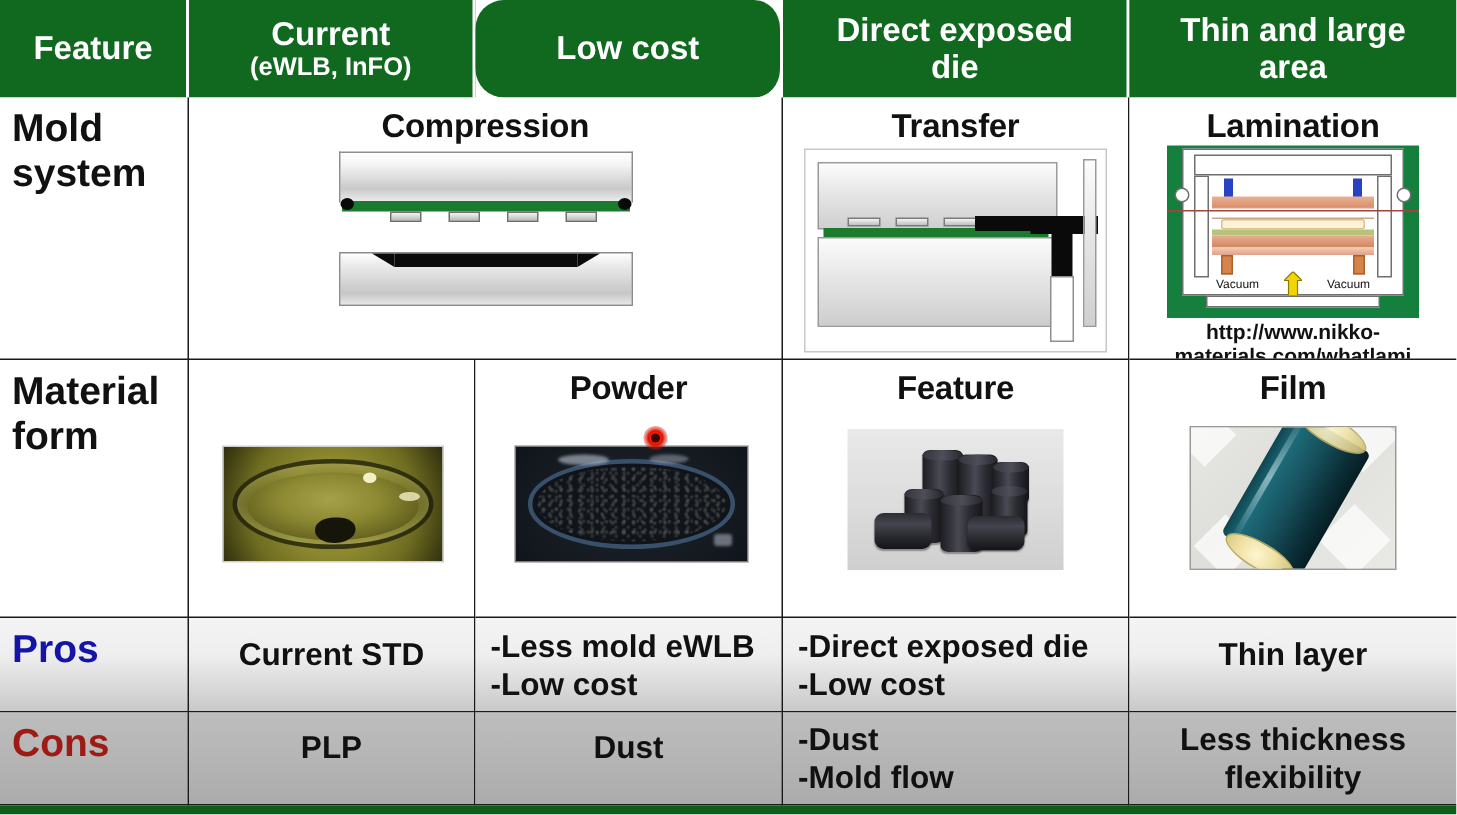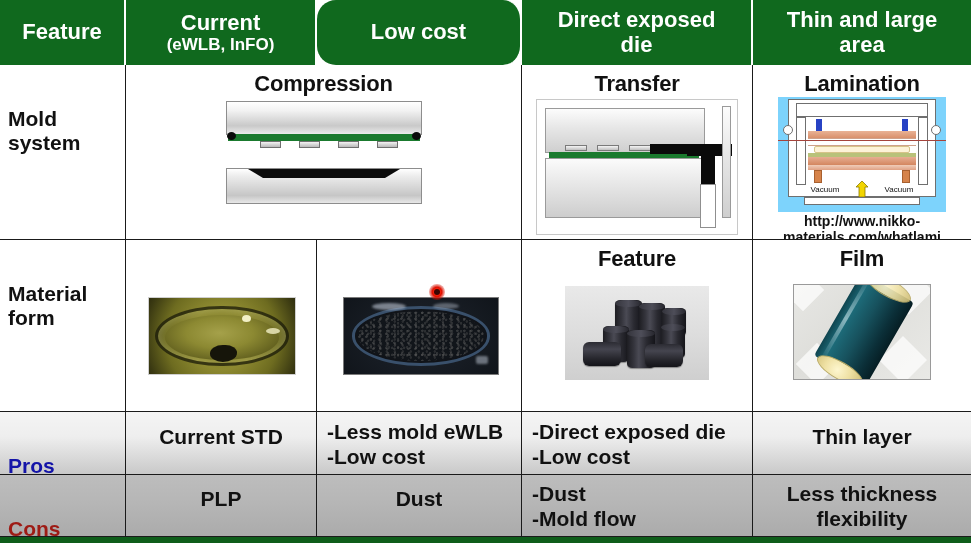--- a/index.html
+++ b/index.html
@@ -26,22 +26,22 @@
     text-align:center;
     border-right:2px solid #ffffff;
   }
   .hcell.last { border-right:none; }
   .hcell .sub { font-size:17px; display:block; }
 
   
   .bcell { background:#ffffff; border-right:1.5px solid #1a1a1a; border-bottom:1.5px solid #1a1a1a; }
   .bcell.lastcol { border-right:none; }
   .rowlabel {
-    font-weight:bold; font-size:21px; color:#111;
-    padding:6px 0 0 8px; line-height:1.15;margin-top:36px;
+    font-weight:bold; font-size:26px; color:#111;
+    padding:6px 0 0 8px; line-height:1.15;
   }
   .celltitle {
     font-weight:bold; font-size:22px; color:#111; text-align:center;
     padding-top:6px; letter-spacing:-0.2px;
   }
 
   
   .prow { background: linear-gradient(to bottom,#f4f4f4 0%, #eeeeee 40%, #c9c9c9 100%); }
   .crow { background: linear-gradient(to bottom,#bdbdbd 0%, #b6b6b6 45%, #ababab 100%); }
   .pctext { font-weight:bold; font-size:21px; color:#111; line-height:1.2; }
@@ -90,21 +90,21 @@
   }
   .tGreen { position:absolute; background:#1a7a2e; height:6px; }
   .tChip {
     position:absolute; height:6px; background: linear-gradient(to bottom,#f4f4f4,#bfbfbf);
     border:1px solid #7a7a7a;
   }
   .tBlack { position:absolute; background:#0a0a0a; }
   .tPlungerWell { position:absolute; background:#ffffff; border:1px solid #8f8f8f; }
 
   
-  .lamwrap { position:absolute; background:#7dd3fc; }
+  .lamwrap { position:absolute; background:#15803d; }
   .lamOuter { position:absolute; border:1.5px solid #6f6f6f; background:#fff; }
   .lamBeam { position:absolute; border:1.5px solid #6f6f6f; background:#fff; }
   .lamPost { position:absolute; border:1.5px solid #6f6f6f; background:#fff; }
   .lamRam { position:absolute; background:#2742c4; }
   .lamPlate { position:absolute; }
   .lamCore { position:absolute; background:#fdf3d8; border:1px solid #d6c489; }
   .lamSpring { position:absolute; background:#d6834a; border:1px solid #a8602f; }
   .lamRedline { position:absolute; height:1px; background:#a5443c; }
   .lamText {
     position:absolute; font-size:8px; color:#111; font-family:"Liberation Sans",sans-serif;
@@ -361,20 +361,21 @@
       <div class="photo ph-liquid" style="left:22px;top:57px;width:148px;height:78px;">
         <div class="liq-ring"></div>
         <div class="liq-inner"></div>
         <div class="liq-blob"></div>
         <div class="liq-glint" style="left:64%;top:22%;width:9px;height:7px;"></div>
         <div class="liq-glint" style="left:80%;top:40%;width:14px;height:6px;opacity:.8;"></div>
       </div>
     </div>
 
     <div class="cell bcell" style="left:317px;top:240px;width:205px;height:172px;">
+      <div class="celltitle">Powder</div>
       <div class="photo ph-powder" style="left:26px;top:57px;width:156px;height:78px;">
         <div class="pw-ring"></div>
         <div class="pw-grain"></div>
         <div class="pw-hl" style="left:18%;top:7%;width:34px;height:7px;"></div>
         <div class="pw-hl" style="left:58%;top:6%;width:26px;height:6px;opacity:.7;"></div>
         <div class="pw-hl" style="left:86%;top:76%;width:12px;height:8px;opacity:.85;border-radius:2px;"></div>
       </div>
       <div class="laser" style="left:112px;top:44px;">
         <div class="laser-core"></div>
       </div>

